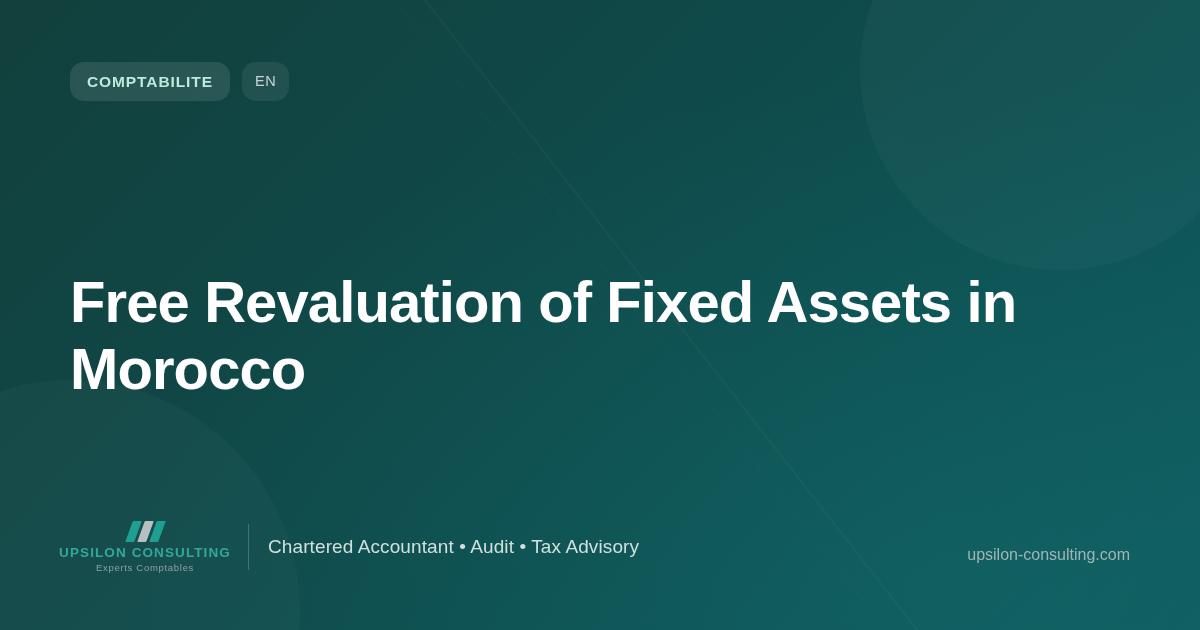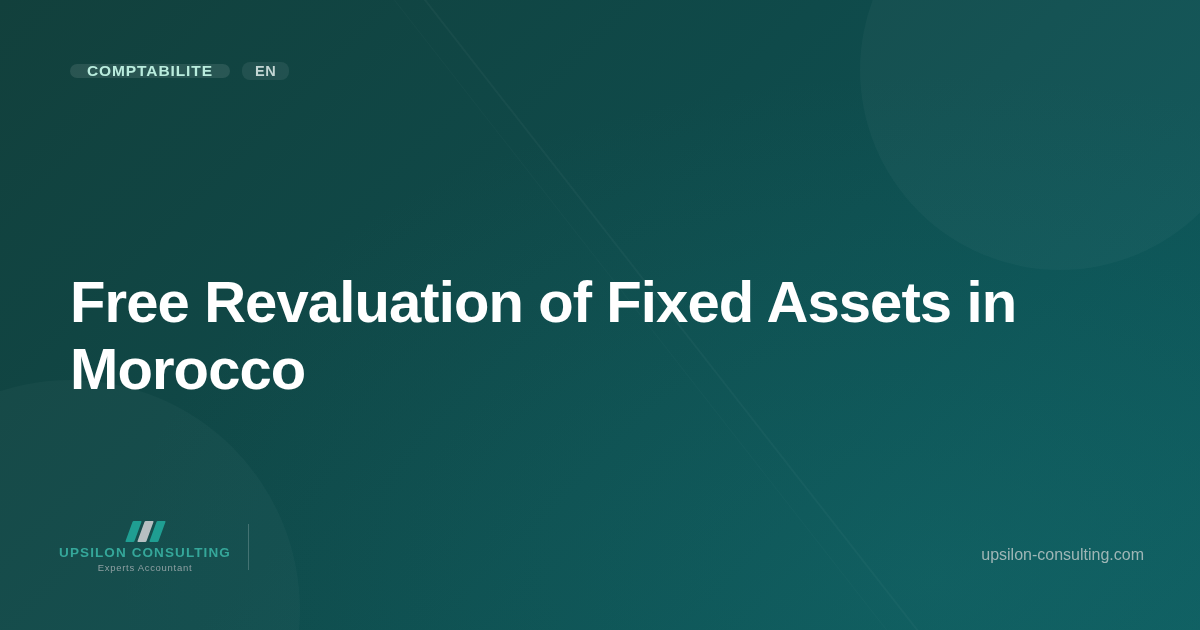--- a/index.html
+++ b/index.html
@@ -57,34 +57,34 @@
   
   .content{ position:relative; width:100%; height:100%; }
 
   .badge-row{
     position:absolute;
     left:70px; top:62px;
     display:flex; align-items:center; gap:12px;
   }
   .badge{
     display:inline-flex; align-items:center; justify-content:center;
-    height:14px;
+    height:39px;
     padding:0 17px;
-    border-radius:8px;
+    border-radius:14px;
     background:rgba(255,255,255,0.10);
     color:#b9ecdd;
     font-size:15.5px;
     font-weight:bold;
     letter-spacing:0.9px;
     line-height:1;
     white-space:nowrap;
   }
   .badge.lang{
     padding:9px 13px;
-    font-weight:bold;
+    font-weight:normal;
     letter-spacing:0.6px;
     color:#c3d6d4;
     background:rgba(255,255,255,0.075);
     font-size:14.5px;
   }
 
   .title{
     position:absolute;
     left:70px; top:236px;
     width:960px;
@@ -92,21 +92,21 @@
     font-size:58px;
     font-weight:bold;
     line-height:1.16;
     letter-spacing:-0.9px;
     margin-top:32px;
   }
 
   
   .footer{
     position:absolute;
-    left:70px; right:56px; bottom:52px;
+    left:70px; right:70px; bottom:52px;
     height:62px;
     display:flex; align-items:center;justify-content:flex-end;
   }
 
   .logo{
     width:150px;
     display:flex; flex-direction:column; align-items:center;
     gap:2px;
   }
   .logo-mark{
@@ -185,24 +185,25 @@
 
     <div class="footer">
 
       <div class="logo">
         <div class="logo-mark">
           <span class="b1"></span>
             <span class="b2"></span>
             <span class="b3"></span>
         </div>
         <div class="logo-name">UPSILON CONSULTING</div>
-        <div class="logo-sub">Experts Accountant</div>
+        <div class="logo-sub">Experts Comptables</div>
       </div>
 
       <div class="divider"></div>
 
+      <div class="tagline">Chartered Accountant • Audit • Tax Advisory</div>
 
       <div class="site">upsilon-consulting.com</div>
 
     </div>
 
   </div>
 </div>
 
 </body></html>

